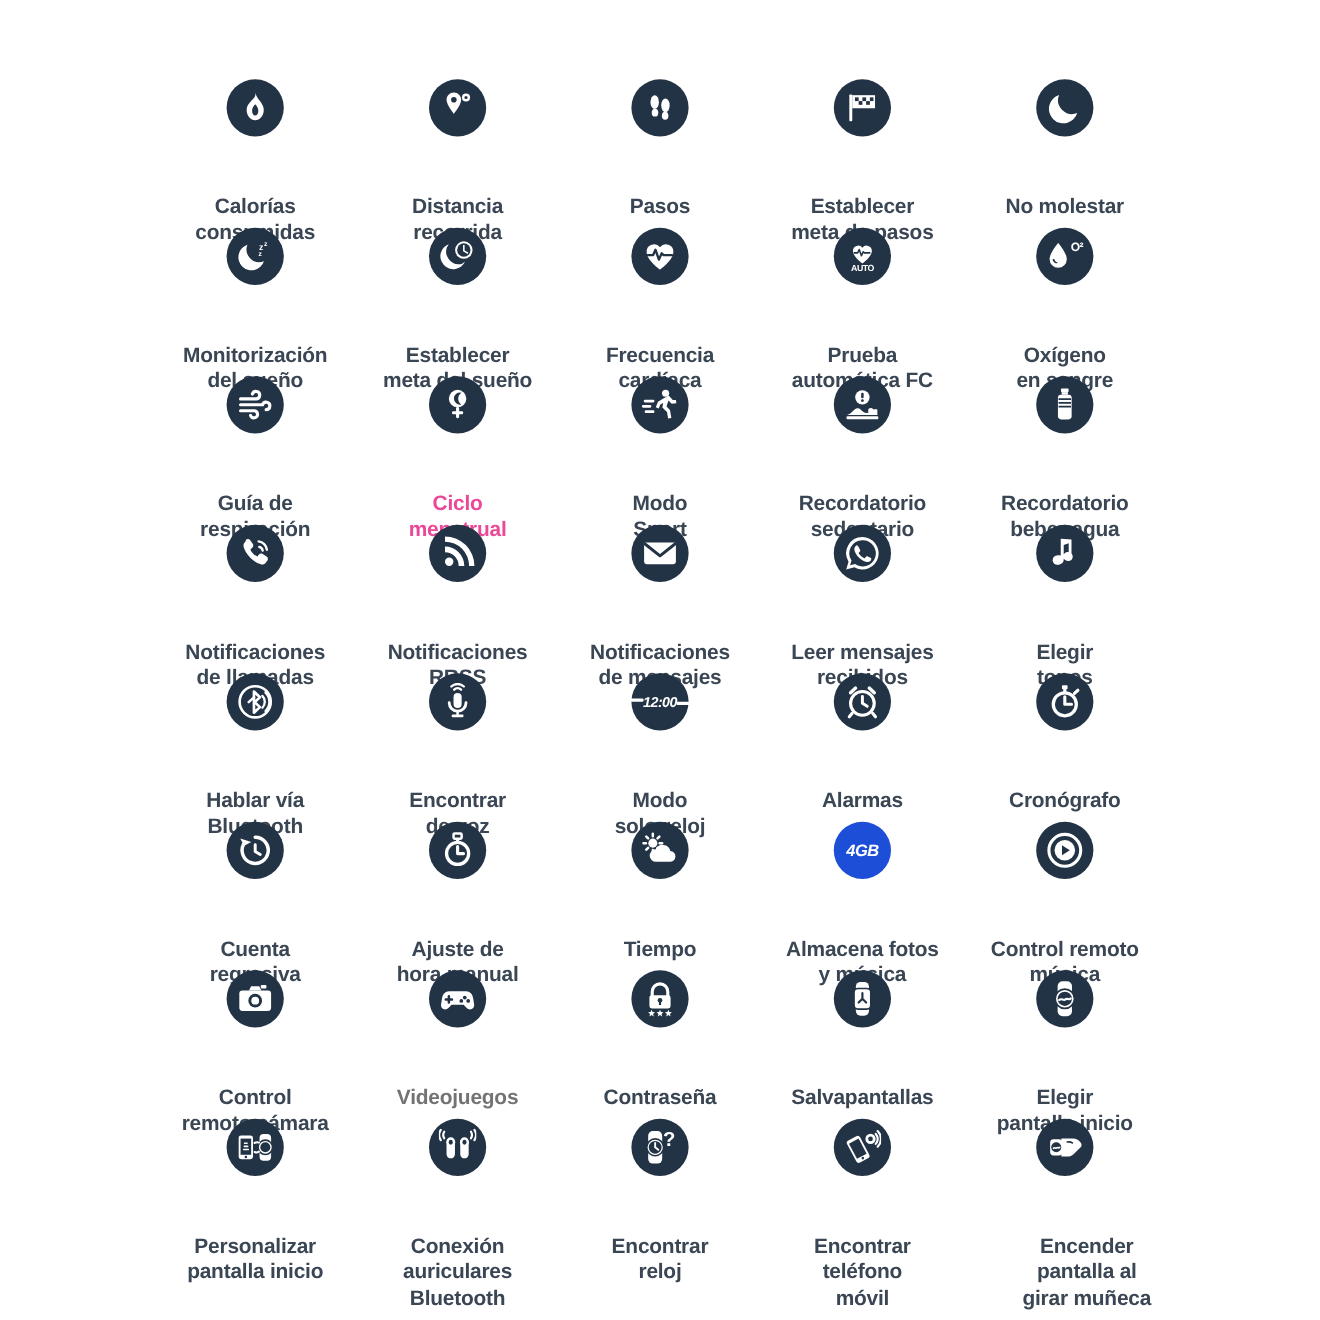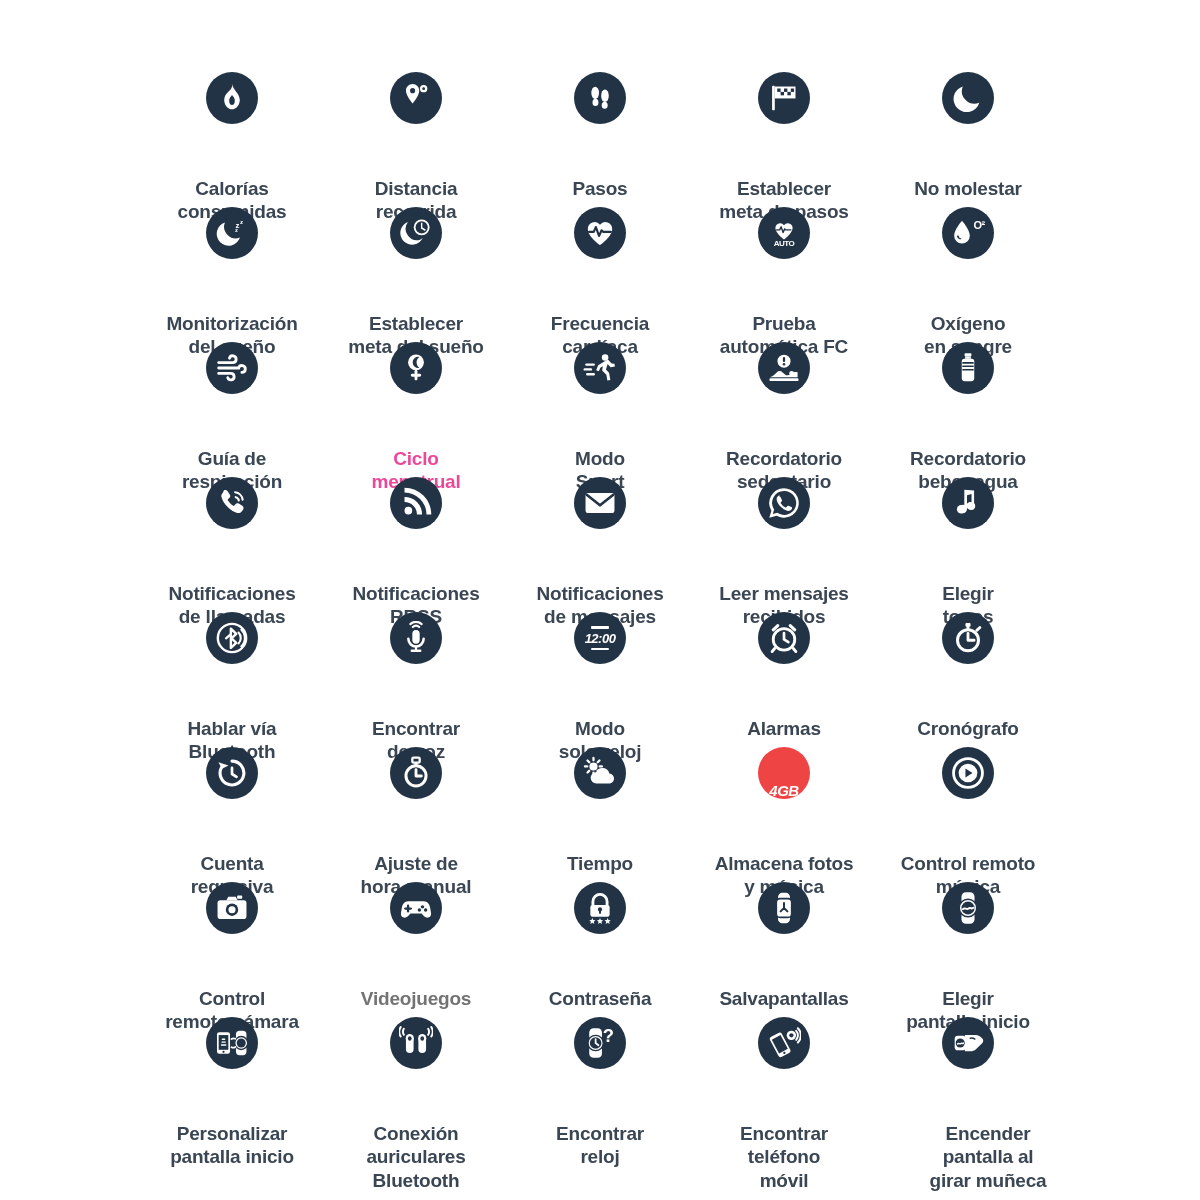--- a/index.html
+++ b/index.html
@@ -314,21 +314,21 @@
           <rect x="11.2" y="17.4" width="1.6" height="3.4" rx="0.6"></rect>
           <rect x="8.2" y="20.2" width="7.6" height="1.7" rx="0.7"></rect>
           <path d="M9.8 4.2a3 3 0 0 1 4.4 0M8 2.2a5.8 5.8 0 0 1 8 0" stroke="#fff" stroke-width="1.5" fill="none" stroke-linecap="round"></path>
         </svg>
       </div>
       <div class="label" style="color: rgb(58, 70, 84);">Encontrar
 de voz</div>
     </div>
     <div class="cell">
       <div class="badge" style="background: rgb(35, 51, 70);">
-        <div style="display:flex;flex-direction:column;align-items:center;justify-content:flex-start;line-height:1;">
+        <div style="display:flex;flex-direction:row;align-items:center;justify-content:flex-start;line-height:1;">
           <span style="display:block;width:18px;height:2.4px;background:#fff;border-radius:1px;margin-bottom:3px;"></span>
           <span class="glyph-text" style="font-size:13px;font-style:italic;">12:00</span>
           <span style="display:block;width:18px;height:2.4px;background:#fff;border-radius:1px;margin-top:3px;"></span>
         </div>
       </div>
       <div class="label" style="color: rgb(58, 70, 84);">Modo
 solo reloj</div>
     </div>
     <div class="cell">
       <div class="badge" style="background: rgb(35, 51, 70);">
@@ -380,21 +380,21 @@
       <div class="badge" style="background: rgb(35, 51, 70);">
         <svg width="34" height="34" viewBox="0 0 24 24" fill="#ffffff">
           <circle cx="7.4" cy="7.4" r="2.9"></circle>
           <path d="M7.4 1.4v1.6M7.4 11.8v1.6M1.4 7.4H3M11.8 7.4h1.6M3.2 3.2l1.2 1.2M10.4 10.4l1.2 1.2M11.6 3.2l-1.2 1.2M4.4 10.4l-1.2 1.2" stroke="#fff" stroke-width="1.6" stroke-linecap="round"></path>
           <path d="M9.6 19.4h8.6a3.5 3.5 0 0 0 .4-7 5 5 0 0 0-9.4-1 3.9 3.9 0 0 0 .4 8z"></path>
         </svg>
       </div>
       <div class="label" style="color: rgb(58, 70, 84);">Tiempo</div>
     </div>
     <div class="cell">
-      <div class="badge" style="background: #ef4444; align-items: flex-end;">
+      <div class="badge" style="background: #1d4ed8;">
         <span class="glyph-text" style="font-size:15px;font-style:italic;">4GB</span>
       </div>
       <div class="label" style="color: rgb(58, 70, 84);">Almacena fotos
 y música</div>
     </div>
     <div class="cell">
       <div class="badge" style="background: rgb(35, 51, 70);">
         <svg width="34" height="34" viewBox="0 0 24 24" fill="#ffffff">
           <circle cx="12" cy="12" r="10.2" fill="none" stroke="#fff" stroke-width="2"></circle>
           <circle cx="12" cy="12" r="6.6"></circle>

